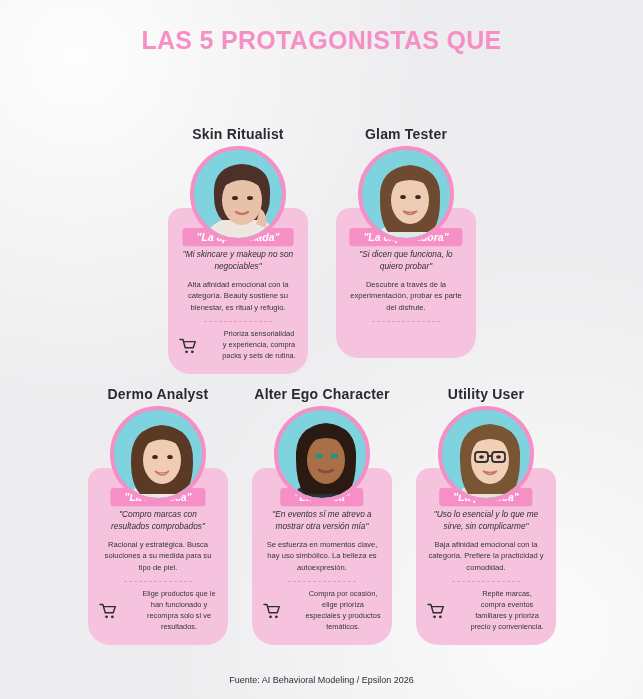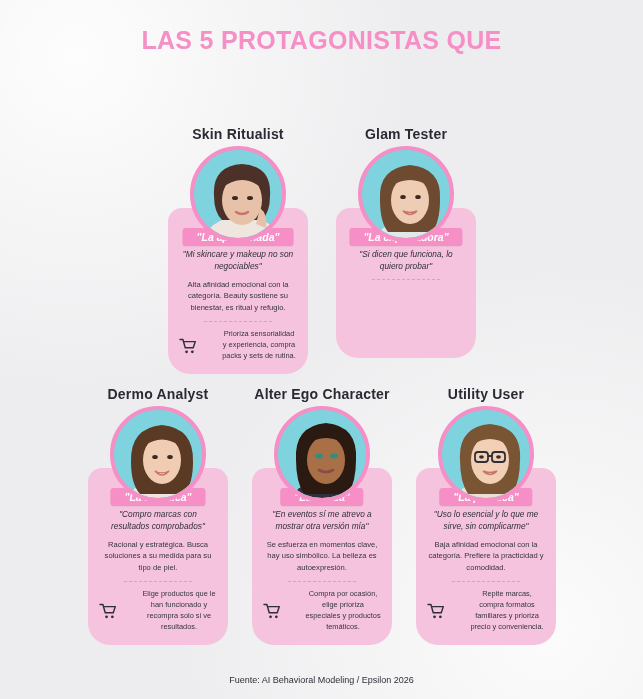--- a/index.html
+++ b/index.html
@@ -198,20 +198,21 @@
             <ellipse cx="41" cy="47" rx="2.8" ry="2" fill="#3b2a22"></ellipse>
             <ellipse cx="56" cy="47" rx="2.8" ry="2" fill="#3b2a22"></ellipse>
             <path d="M41 61 Q48 68 55 61 Q48 64 41 61Z" fill="#ffffff" stroke="#c9736f" stroke-width="1.4"></path>
           </svg>
         </div>
       </div>
     </div>
     <div class="body-box">
       <div class="badge">"La exploradora"</div>
       <div class="quote">"Si dicen que funciona, lo quiero probar"</div>
+      <div class="desc">Descubre a través de la experimentación, probar es parte del disfrute.</div>
       <div class="divider"></div>
     </div>
   </div>
 
   <div class="card" style="left:88px; top:386px;">
     <div class="card-name">Dermo Analyst</div>
     <div class="avatar-wrap">
       <div class="avatar-ring">
         <div class="face">
           <svg viewBox="0 0 96 96" width="96" height="96" aria-hidden="true">
@@ -310,20 +311,20 @@
       <div class="desc">Baja afinidad emocional con la categoría. Prefiere la practicidad y comodidad.</div>
       <div class="divider"></div>
       <div class="behavior">
         <span class="cart">
           <svg viewBox="0 0 24 22" width="18" height="16" aria-hidden="true">
             <path d="M1 2h4l3.2 11.5h11l2.8-8.5H7.4" fill="none" stroke="#2f2f38" stroke-width="2" stroke-linecap="round" stroke-linejoin="round"></path>
             <circle cx="10" cy="19" r="1.9" fill="#2f2f38"></circle>
             <circle cx="18" cy="19" r="1.9" fill="#2f2f38"></circle>
           </svg>
         </span>
-        <span class="btext">Repite marcas, compra formatos familiares y prioriza precio y conveniencia.</span>
+        <span class="btext">Repite marcas, compra eventos familiares y prioriza precio y conveniencia.</span>
       </div>
     </div>
   </div>
 
   <div class="footer">Fuente: AI Behavioral Modeling / Epsilon 2026</div>
 
 </div>
 
 </body></html>

